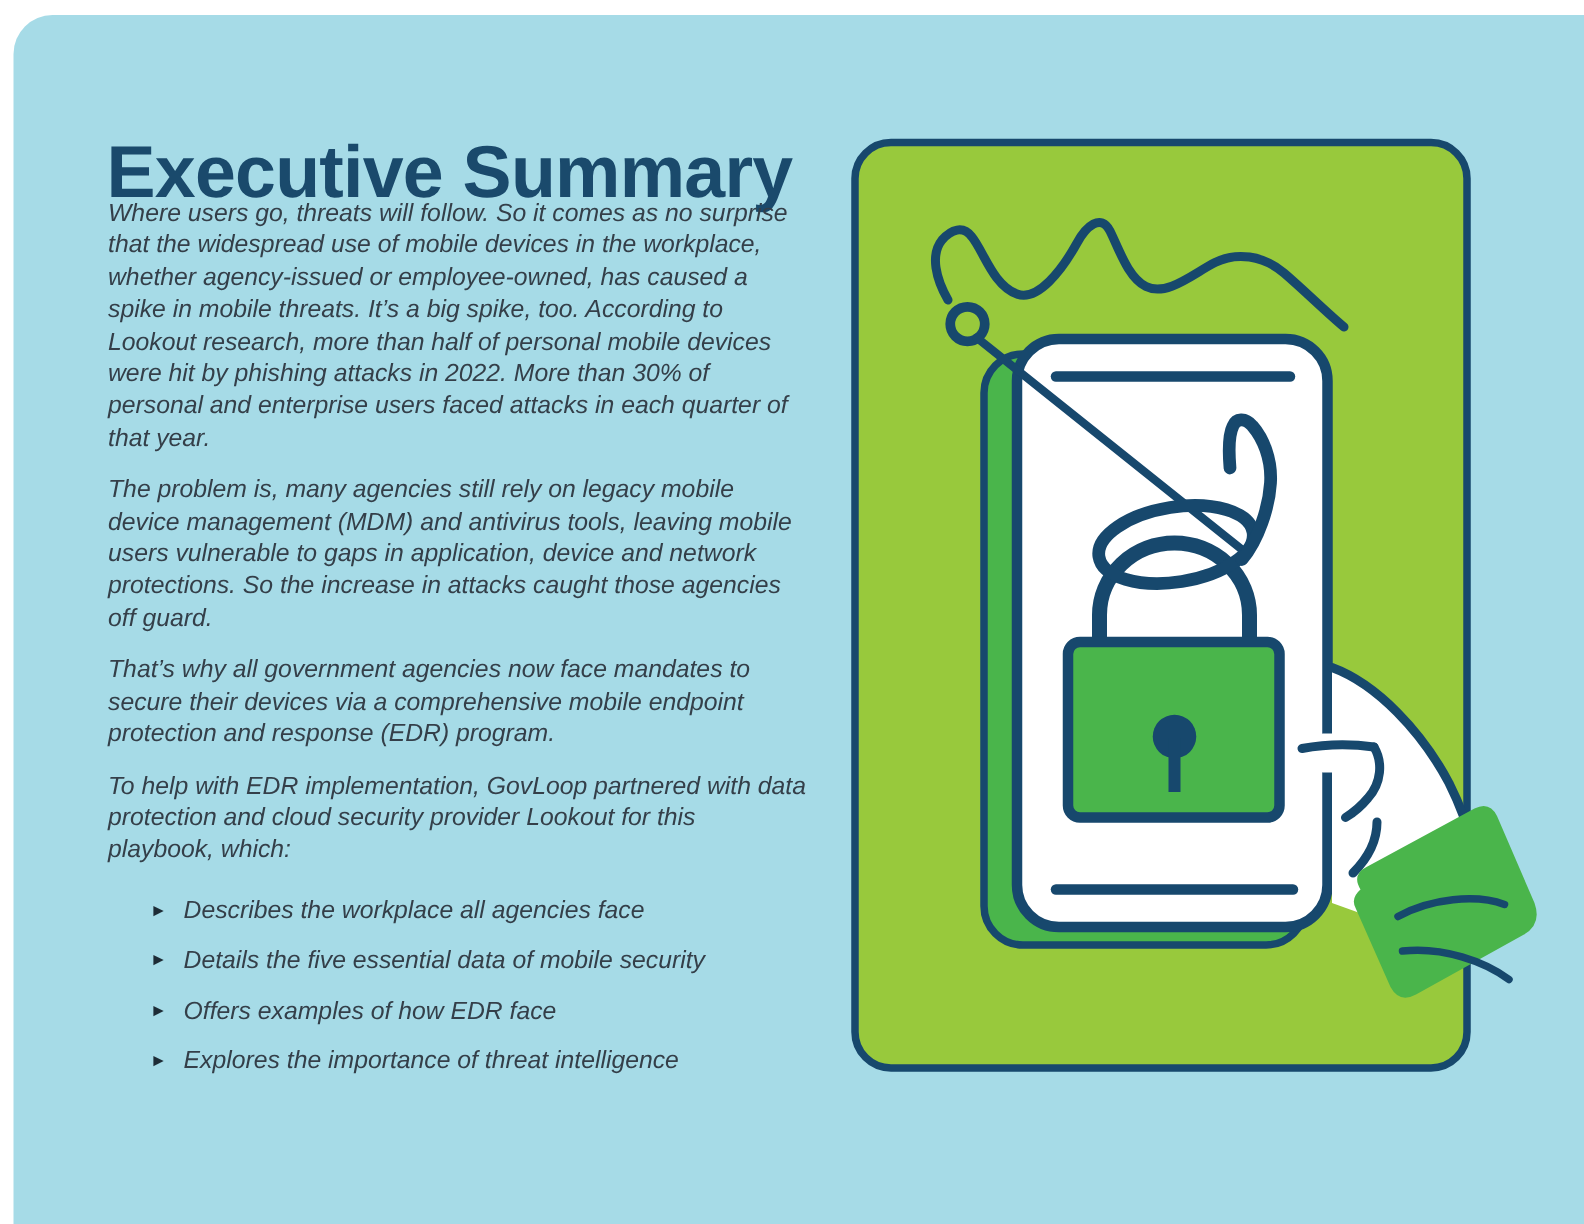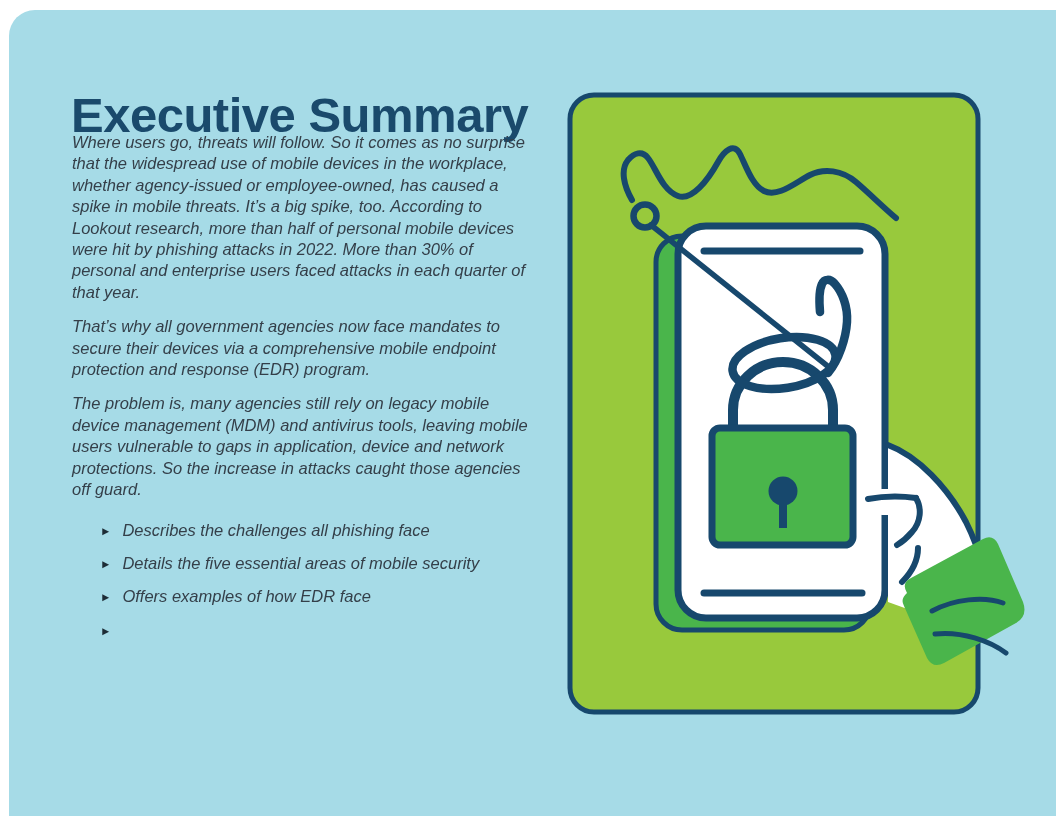--- a/index.html
+++ b/index.html
@@ -32,37 +32,39 @@
 </head>
 <body>
 
 <div class="page">
   <div class="canvas"></div>
 
   <h1 class="page-title">Executive Summary</h1>
 
   <div class="content">
     <p>Where users go, threats will follow. So it comes as no surprise that the widespread use of mobile devices in the workplace, whether agency-issued or employee-owned, has caused a spike in mobile threats. It’s a big spike, too. According to Lookout research, more than half of personal mobile devices were hit by phishing attacks in 2022. More than 30% of personal and enterprise users faced attacks in each quarter of that year.</p>
+    <p>The problem is, many agencies still rely on legacy mobile device management (MDM) and antivirus tools, leaving mobile users vulnerable to gaps in application, device and network protections. So the increase in attacks caught those agencies off guard.</p>
     <p>That’s why all government agencies now face mandates to secure their devices via a comprehensive mobile endpoint protection and response (EDR) program.</p>
-    <p>The problem is, many agencies still rely on legacy mobile device management (MDM) and antivirus tools, leaving mobile users vulnerable to gaps in application, device and network protections. So the increase in attacks caught those agencies off guard.</p>
+    <p>To help with EDR implementation, GovLoop partnered with data protection and cloud security provider Lookout for this playbook, which:</p>
     <ul class="bullet-list">
       <li>
         <span class="bullet-marker">►</span>
-        <span>Describes the challenges all phishing face</span>
+        <span>Describes the workplace all agencies face</span>
       </li>
       <li>
         <span class="bullet-marker">►</span>
-        <span>Details the five essential areas of mobile security</span>
+        <span>Details the five essential data of mobile security</span>
       </li>
       <li>
         <span class="bullet-marker">►</span>
         <span>Offers examples of how EDR face</span>
       </li>
       <li>
         <span class="bullet-marker">►</span>
+        <span>Explores the importance of threat intelligence</span>
       </li>
     </ul>
   </div>
 
   <svg class="illustration" viewBox="0 0 470 640">
 
     <rect x="4" y="5" width="408" height="617" rx="24" fill="#98c93c" stroke="#17486d" stroke-width="5"></rect>
 
     <rect x="90" y="146" width="214" height="394" rx="26" fill="#4ab54b" stroke="#17486d" stroke-width="5"></rect>
 

